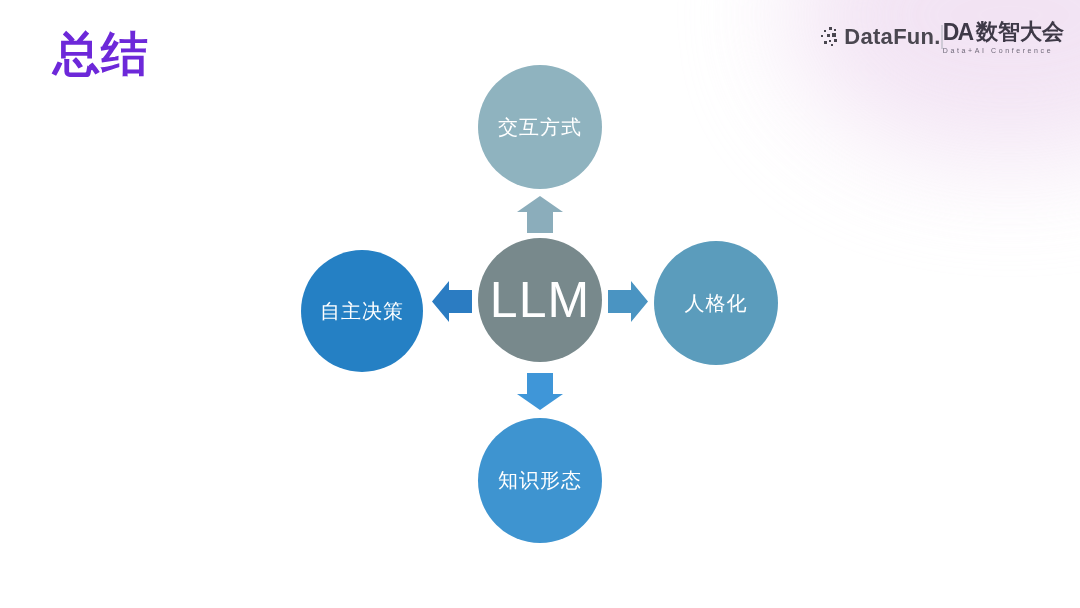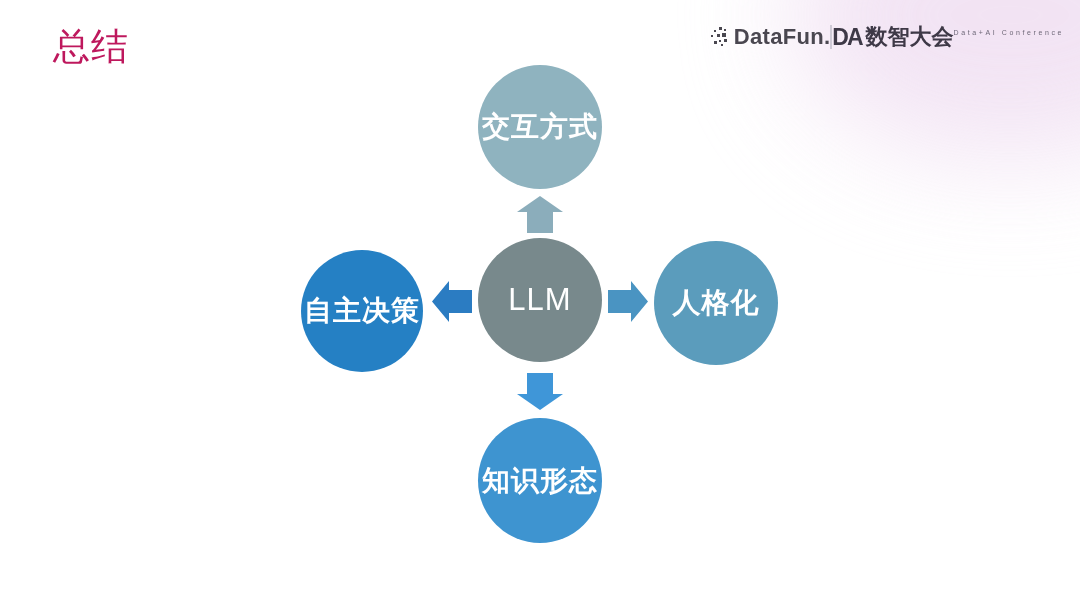--- a/index.html
+++ b/index.html
@@ -23,24 +23,25 @@
     height: 290px;
     border-radius: 50%;
     filter: blur(55px);
     opacity: 0.8;
     pointer-events: none;
   }
   .slide-title {
     position: absolute;
     left: 53px;
     top: 22px;
-    font-size: 37px;
+    font-size: 47px;
     line-height: 1.35;
-    color: #be185d;
+    color: #6d28d9;
     letter-spacing: 1px;
+    font-weight: bold;
   }
   
   .header-logos {
     position: absolute;
     top: 18px;
     right: 16px;
     height: 38px;
     display: flex;
     align-items: center;
   }
@@ -53,21 +54,21 @@
     font-size: 22px;
     font-weight: bold;
     letter-spacing: 0.3px;
     color: #4a4750;
   }
   .logo-divider {
     width: 2px;
     height: 24px;
     background: #cfcad6;
   }
-  .conf-logo { display: flex; align-items: flex-start; }
+  .conf-logo { display: flex; flex-direction: column; align-items: flex-start; }
   .conf-row { display: flex; align-items: center; gap: 4px; }
   .conf-abbr {
     font-size: 23px;
     font-weight: 800;
     letter-spacing: -2px;
     color: #3e3947;
     line-height: 1;
   }
   .conf-name {
     font-size: 22px;
@@ -85,33 +86,32 @@
   
   .circle {
     position: absolute;
     border-radius: 50%;
     display: flex;
     align-items: center;
     justify-content: center;
   }
   .node-label {
     color: #ffffff;
-    font-size: 28px;
+    font-size: 20px;
     letter-spacing: 1px;
     white-space: nowrap;
-    font-weight: bold;
   }
   .circle-top    { left: 478px; top:  65px; width: 124px; height: 124px; }
   .circle-left   { left: 301px; top: 250px; width: 122px; height: 122px; }
   .circle-center { left: 478px; top: 238px; width: 124px; height: 124px; }
   .circle-right  { left: 654px; top: 241px; width: 124px; height: 124px; }
   .circle-bottom { left: 478px; top: 418px; width: 124px; height: 125px; }
   .center-label {
     color: #ffffff;
-    font-size: 31px;
+    font-size: 50px;
     letter-spacing: 1px;
     font-weight: normal;
   }
   .arrow { position: absolute; display: block; }
   .arrow-up    { left: 517px; top: 196px; width: 46px; height: 37px; }
   .arrow-down  { left: 517px; top: 373px; width: 46px; height: 37px; }
   .arrow-left  { left: 432px; top: 281px; width: 40px; height: 41px; }
   .arrow-right { left: 608px; top: 281px; width: 40px; height: 41px; }
 </style>
 </head>

